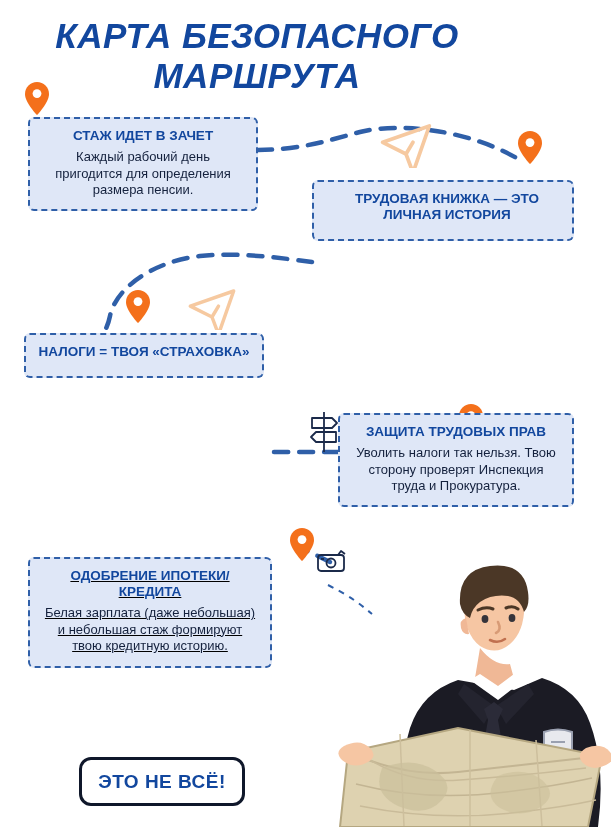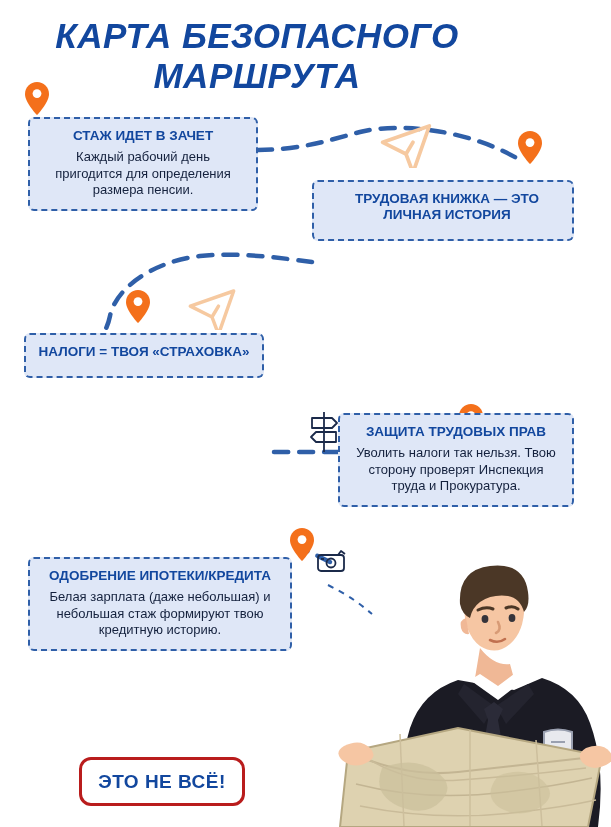--- a/index.html
+++ b/index.html
@@ -57,21 +57,21 @@
     margin: 0;
     color: #14213d;
     font-size: 13px;
     line-height: 1.26;
   }
 
   #card-pension { left: 28px;  top: 117px;  width: 230px; }
   #card-trudkn  { left: 312px; top: 180px;  width: 262px; padding-left: 20px; }
   #card-taxes   { left: 24px;  top: 333px;  width: 240px; }
   #card-rights  { left: 338px; top: 405px;  width: 236px; margin-top: 8px; }
-  #card-mortg   { left: 28px;  top: 557px;  width: 264px; }
+  #card-mortg   { left: 28px;  top: 557px;  width: 244px; text-decoration: underline; }
 
   
   .pin {
     position: absolute;
     width: 24px; height: 33px;
   }
   #pin-1 { left: 25px;  top: 82px; }
   #pin-2 { left: 518px; top: 131px; }
   #pin-3 { left: 126px; top: 290px; }
   #pin-4 { left: 459px; top: 404px; }
@@ -86,21 +86,21 @@
   .deco-icon { position: absolute; }
   #icon-signpost { left: 308px; top: 408px; }
   #icon-camera   { left: 316px; top: 546px; }
 
   
   #final-btn {
     position: absolute;
     left: 79px; top: 757px;
     width: 166px; height: 49px;
     background: #ffffff;
-    border: 3px solid #b91c1c;
+    border: 3px solid #0f172a;
     border-radius: 12px;
     display: flex;
     align-items: center;
     justify-content: center;
     color: #12479e;
     font-weight: bold;
     font-size: 19px;
     letter-spacing: 0.5px;
   }
 

